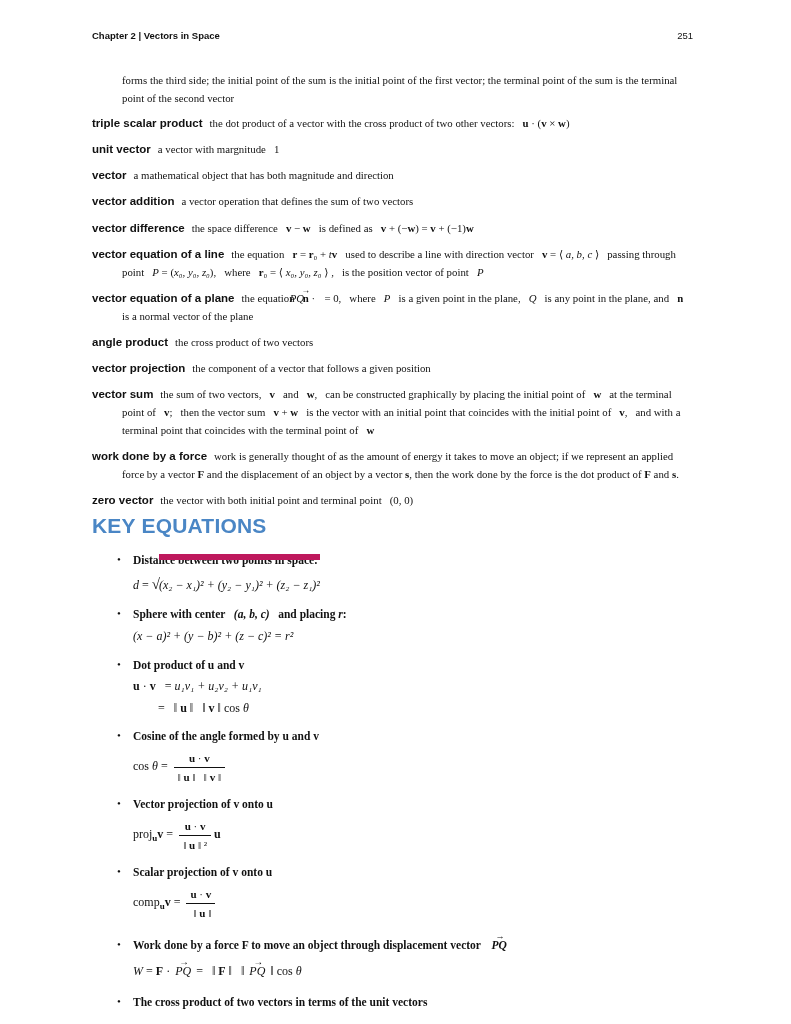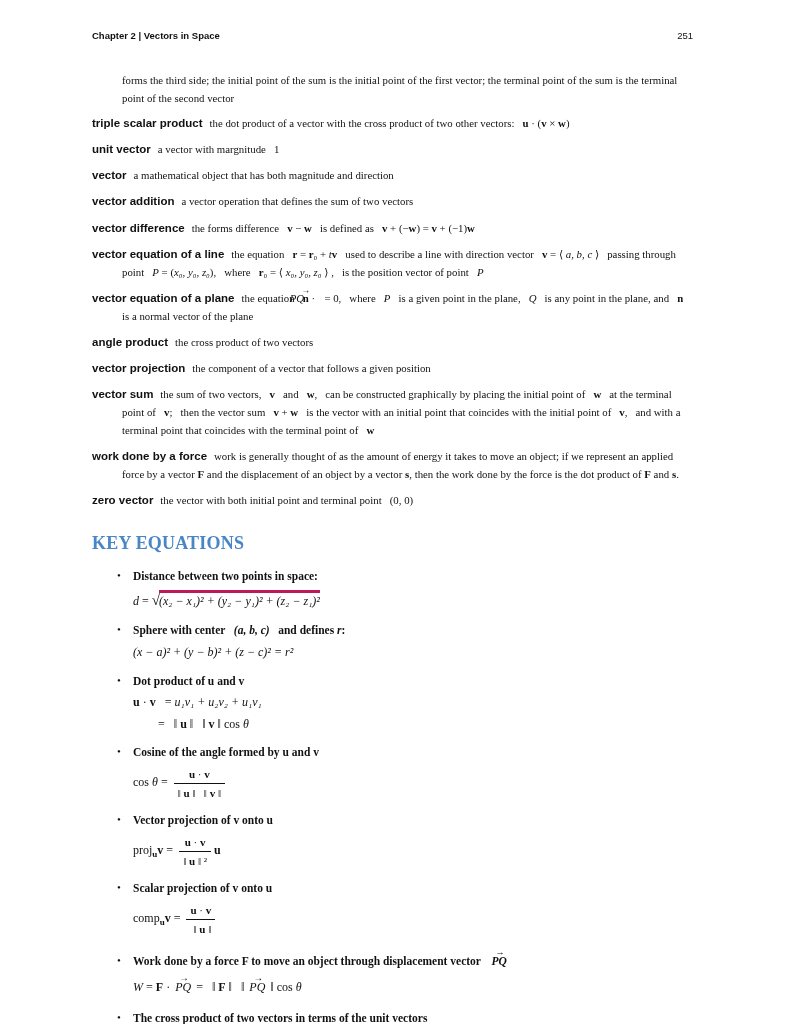--- a/index.html
+++ b/index.html
@@ -17,24 +17,24 @@
   .term  { font-family:"Liberation Sans","DejaVu Sans",sans-serif; font-weight:bold;
            font-size:11.5px; margin-right:7px; }
 
   .mb  { font-weight:700; }
   .mi  { font-style:italic; }
   .sub { font-size:0.75em; vertical-align:-0.3em; }
   .vec { position:relative; display:inline-block; padding:0 2px; }
   .vec::before { content:"→"; position:absolute; top:-0.8em; left:0; right:-2px;
                  text-align:center; font-size:0.8em; font-style:normal; }
   .sqrt { font-size:1.25em; margin-right:-1px; }
-  .rad  { border-top:3px solid #be185d; padding-top:1px; }
+  .rad  { border-top:6px solid #be185d; padding-top:18px; }
 
-  .key-heading { margin-top:23px; font-family:Liberation Serif, serif;
-                 font-weight:bold; font-size:18px; letter-spacing:0.2px; }
+  .key-heading { margin-top:4px; font-family:Liberation Sans, sans-serif;
+                 font-weight:bold; font-size:21px; letter-spacing:0.2px; }
 
   .eq-list { list-style:none; margin:14px 0 0 25px; }
   .eq-item { position:relative; padding-left:16px; margin-bottom:11px; }
   .eq-item::before { content:"•"; position:absolute; left:0; top:1px; font-size:11px; }
   .eq-label { font-weight:bold; font-size:11.5px; line-height:1.55; }
   .f-line { font-size:12px; line-height:1.45; margin-top:4px; }
   .f-indent { margin-left:25px; }
   .frac { display:inline-block; vertical-align:middle; text-align:center;
           font-size:0.92em; margin:0 3px; }
   .frac .num { display:block; padding:0 4px 1px; }
@@ -58,21 +58,21 @@
   <p class="entry">
     <span class="term">unit vector</span><span><span>a vector with margnitude  1</span></span>
   </p>
   <p class="entry">
     <span class="term">vector</span><span><span>a mathematical object that has both magnitude and direction</span></span>
   </p>
   <p class="entry">
     <span class="term">vector addition</span><span><span>a vector operation that defines the sum of two vectors</span></span>
   </p>
   <p class="entry">
-    <span class="term">vector difference</span><span><span>the forms difference  </span><span class="mb">v</span><span> − </span><span class="mb">w</span><span>  is defined as  </span><span class="mb">v</span><span> + (−</span><span class="mb">w</span><span>) = </span><span class="mb">v</span><span> + (−1)</span><span class="mb">w</span></span>
+    <span class="term">vector difference</span><span><span>the space difference  </span><span class="mb">v</span><span> − </span><span class="mb">w</span><span>  is defined as  </span><span class="mb">v</span><span> + (−</span><span class="mb">w</span><span>) = </span><span class="mb">v</span><span> + (−1)</span><span class="mb">w</span></span>
   </p>
   <p class="entry">
     <span class="term">vector equation of a line</span><span><span>the equation  </span><span class="mb">r</span><span> = </span><span class="mb">r</span><span>₀</span><span> + </span><span class="mi">t</span><span class="mb">v</span><span>  used to describe a line with direction vector  </span><span class="mb">v</span><span> = ⟨ </span><span class="mi">a, b, c</span><span> ⟩  passing through point  </span><span class="mi">P</span><span> = (</span><span class="mi">x₀, y₀, z₀</span><span>),  where  </span><span class="mb">r</span><span>₀</span><span> = ⟨ </span><span class="mi">x₀, y₀, z₀</span><span> ⟩ ,  is the position vector of point  </span><span class="mi">P</span></span>
   </p>
   <p class="entry">
     <span class="term">vector equation of a plane</span><span><span>the equation  </span><span class="mb">n</span><span> · </span><span class="vec mi">PQ</span><span> = 0,  where  </span><span class="mi">P</span><span>  is a given point in the plane,  </span><span class="mi">Q</span><span>  is any point in the plane, and  </span><span class="mb">n</span><span>  is a normal vector of the plane</span></span>
   </p>
   <p class="entry">
     <span class="term">angle product</span><span><span>the cross product of two vectors</span></span>
   </p>
@@ -92,21 +92,21 @@
   <h2 class="key-heading" style="color: rgb(74, 134, 197);">KEY EQUATIONS</h2>
 
   <ul class="eq-list">
 
     <li class="eq-item">
       <div class="eq-label"><span>Distance between two points in space:</span></div>
       <div class="f-line"><span class="mi">d</span><span> = </span><span class="sqrt">√</span><span class="rad mi">(x₂ − x₁)² + (y₂ − y₁)² + (z₂ − z₁)²</span></div>
     </li>
 
     <li class="eq-item">
-      <div class="eq-label"><span>Sphere with center  </span><span class="mi">(a, b, c)</span><span>  and defines </span><span class="mi">r</span><span>:</span></div>
+      <div class="eq-label"><span>Sphere with center  </span><span class="mi">(a, b, c)</span><span>  and placing </span><span class="mi">r</span><span>:</span></div>
       <div class="f-line"><span class="mi">(x − a)² + (y − b)² + (z − c)² = r²</span></div>
     </li>
 
     <li class="eq-item">
       <div class="eq-label"><span>Dot product of u and v</span></div>
       <div class="f-line"><span class="mb">u</span><span> · </span><span class="mb">v</span><span>  = </span><span class="mi">u₁v₁ + u₂v₂ + u₁v₁</span></div>
       <div class="f-line f-indent"><span>=  ‖ </span><span class="mb">u</span><span> ‖  ‖ </span><span class="mb">v</span><span> ‖ cos </span><span class="mi">θ</span></div>
     </li>
 
     <li class="eq-item">

